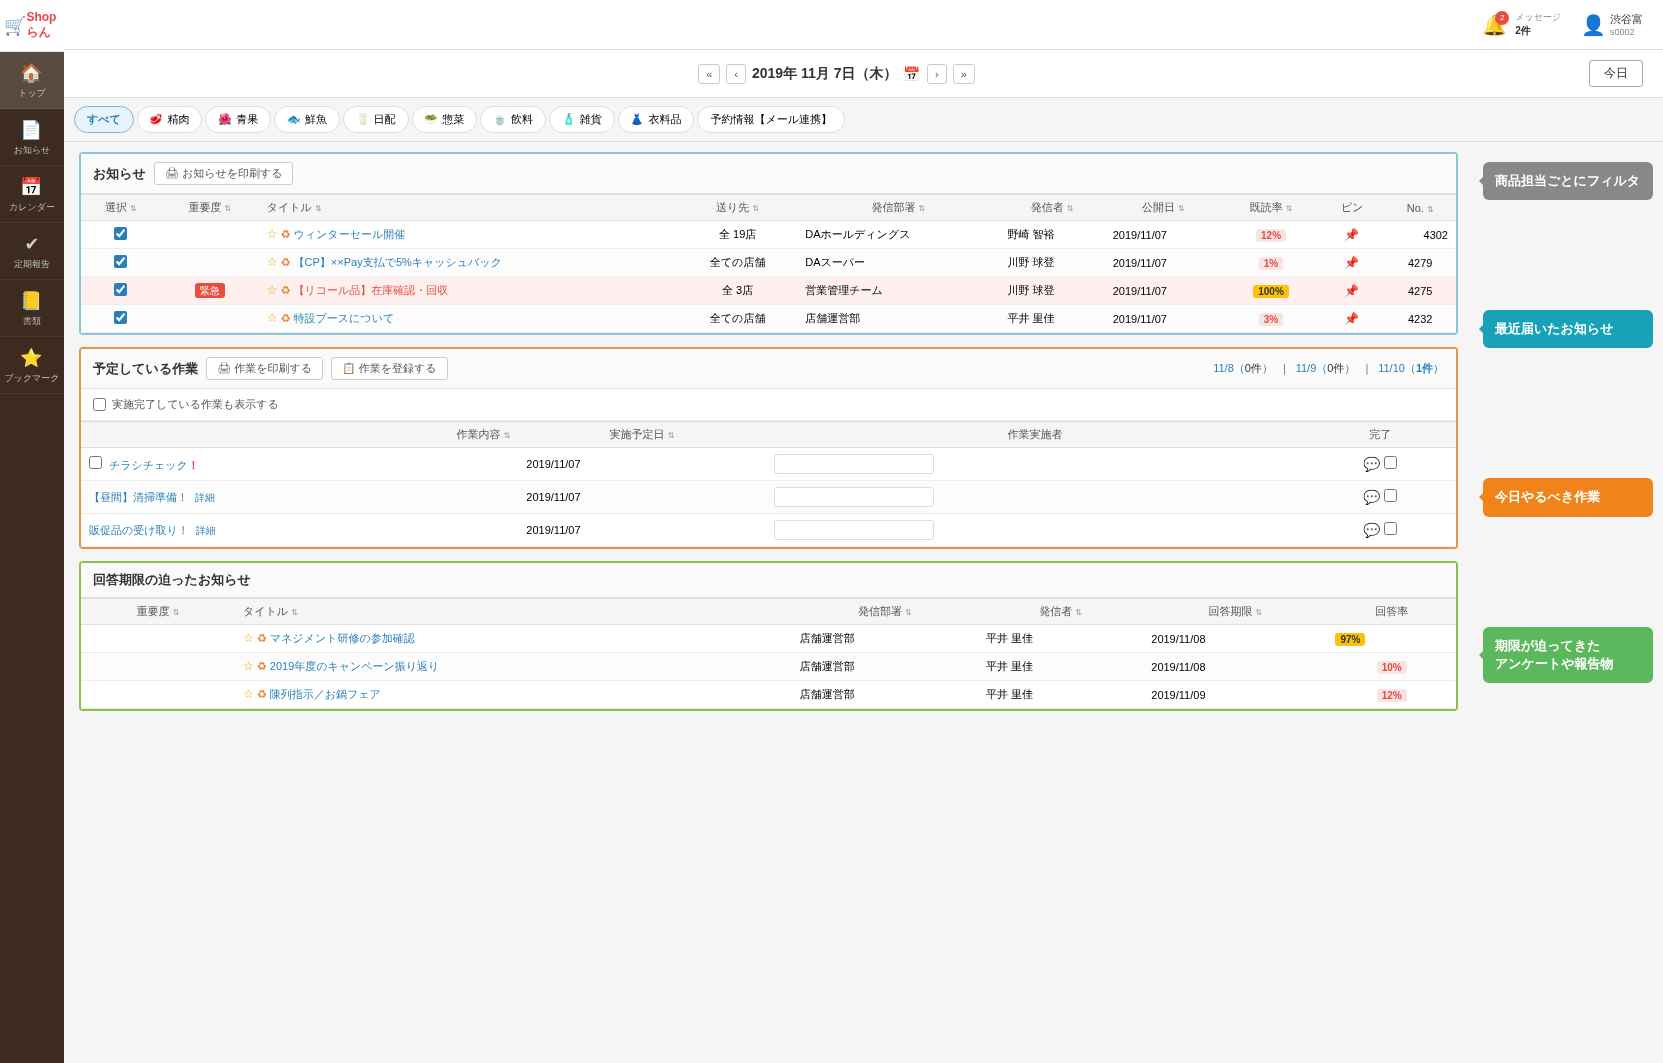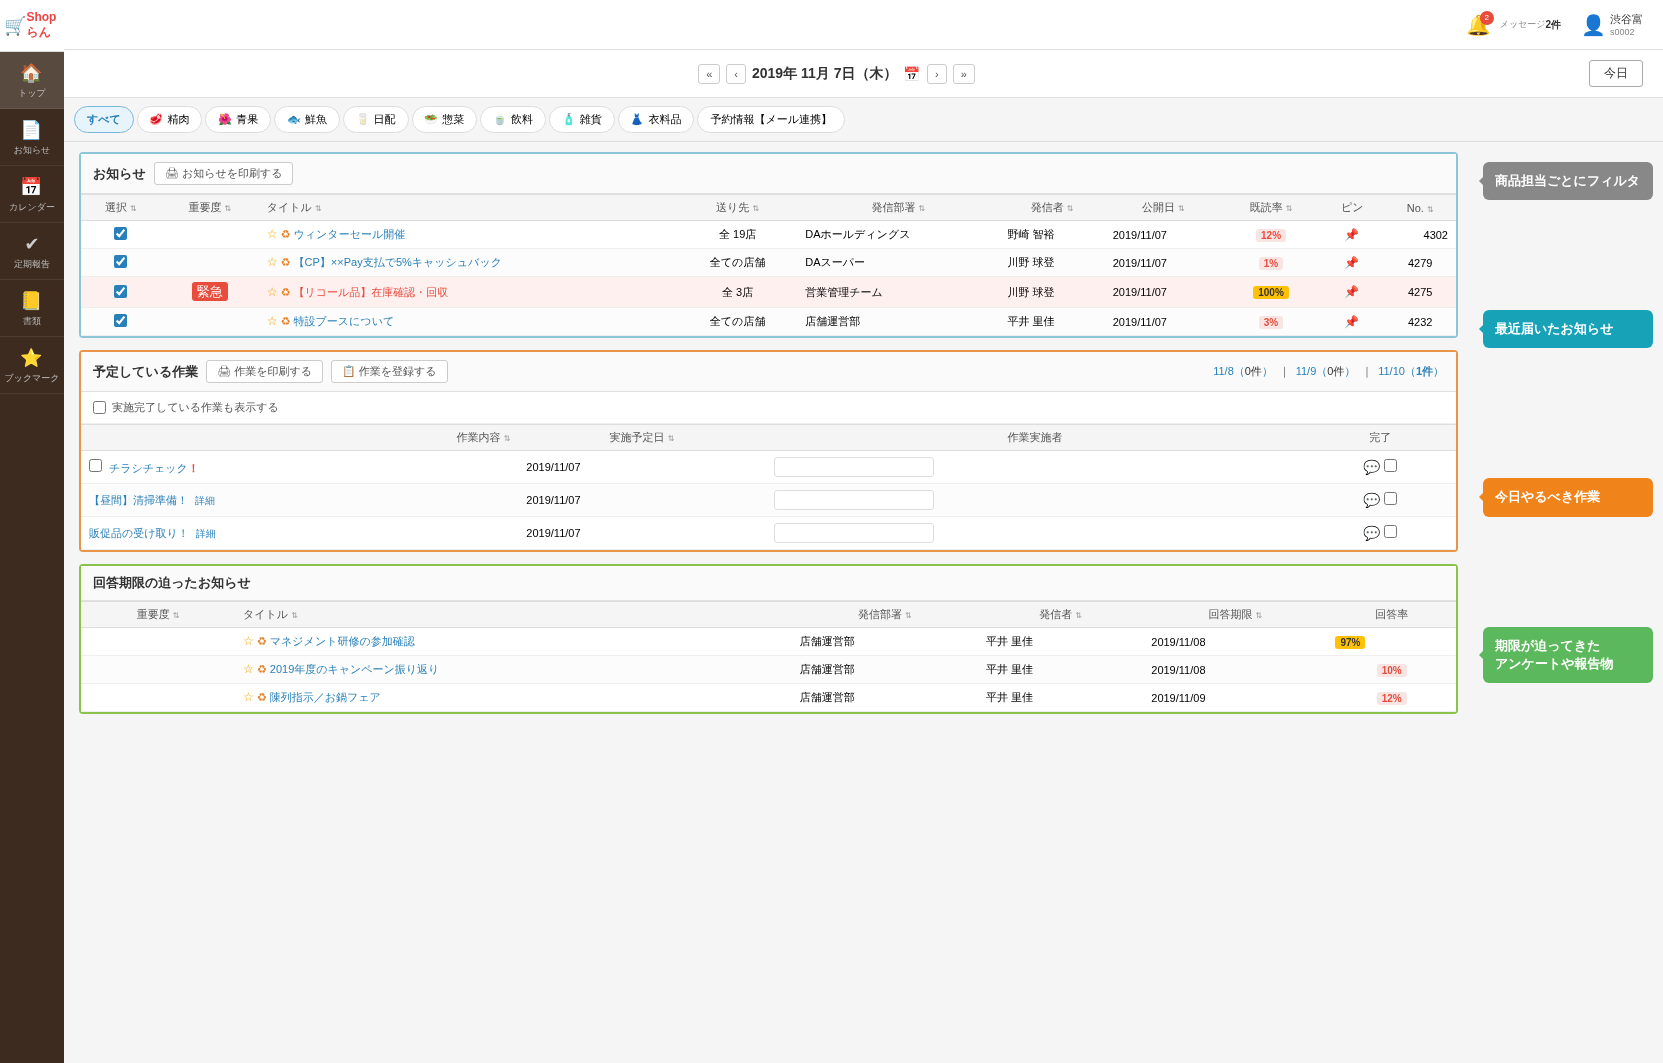--- a/index.html
+++ b/index.html
@@ -228,21 +228,21 @@
     input[type="checkbox"] { cursor: pointer; }
 
     
     .notice-link { color: #2980b9; text-decoration: none; }
     .star-icon { color: #f0a500; font-size: 12px; }
     .urgency-badge {
       background: #e74c3c;
       color: #fff;
       border-radius: 3px;
       padding: 2px 5px;
-      font-size: 13px;
+      font-size: 10px;
     }
 
     
     .rate-badge {
       border-radius: 3px;
       padding: 1px 5px;
       font-size: 10px;
       font-weight: bold;
     }
     .rate-low { background: #f9e4e4; color: #e74c3c; }
@@ -375,21 +375,21 @@
 </div>
 
 <div class="main-content">
 
   <div class="header">
     <div class="header-msg">
       <div style="position:relative;display:inline-flex;align-items:center;">
         <span style="font-size:20px;color:#e67e22;">🔔</span>
         <span class="badge-count">2</span>
       </div>
-      <div style="display:flex;flex-direction:row;align-items:flex-start;margin-left:4px;">
+      <div style="display:flex;flex-direction:column;align-items:flex-start;margin-left:4px;">
         <span style="font-size:9px;color:#888;">メッセージ</span>
         <span style="font-size:10px;font-weight:bold;color:#333;">2件</span>
       </div>
     </div>
     <div class="header-user">
       <span style="font-size:20px;color:#888;">👤</span>
       <div style="display:flex;flex-direction:column;">
         <span style="font-size:11px;color:#333;">渋谷富</span>
         <span style="font-size:9px;color:#888;">s0002</span>
       </div>

